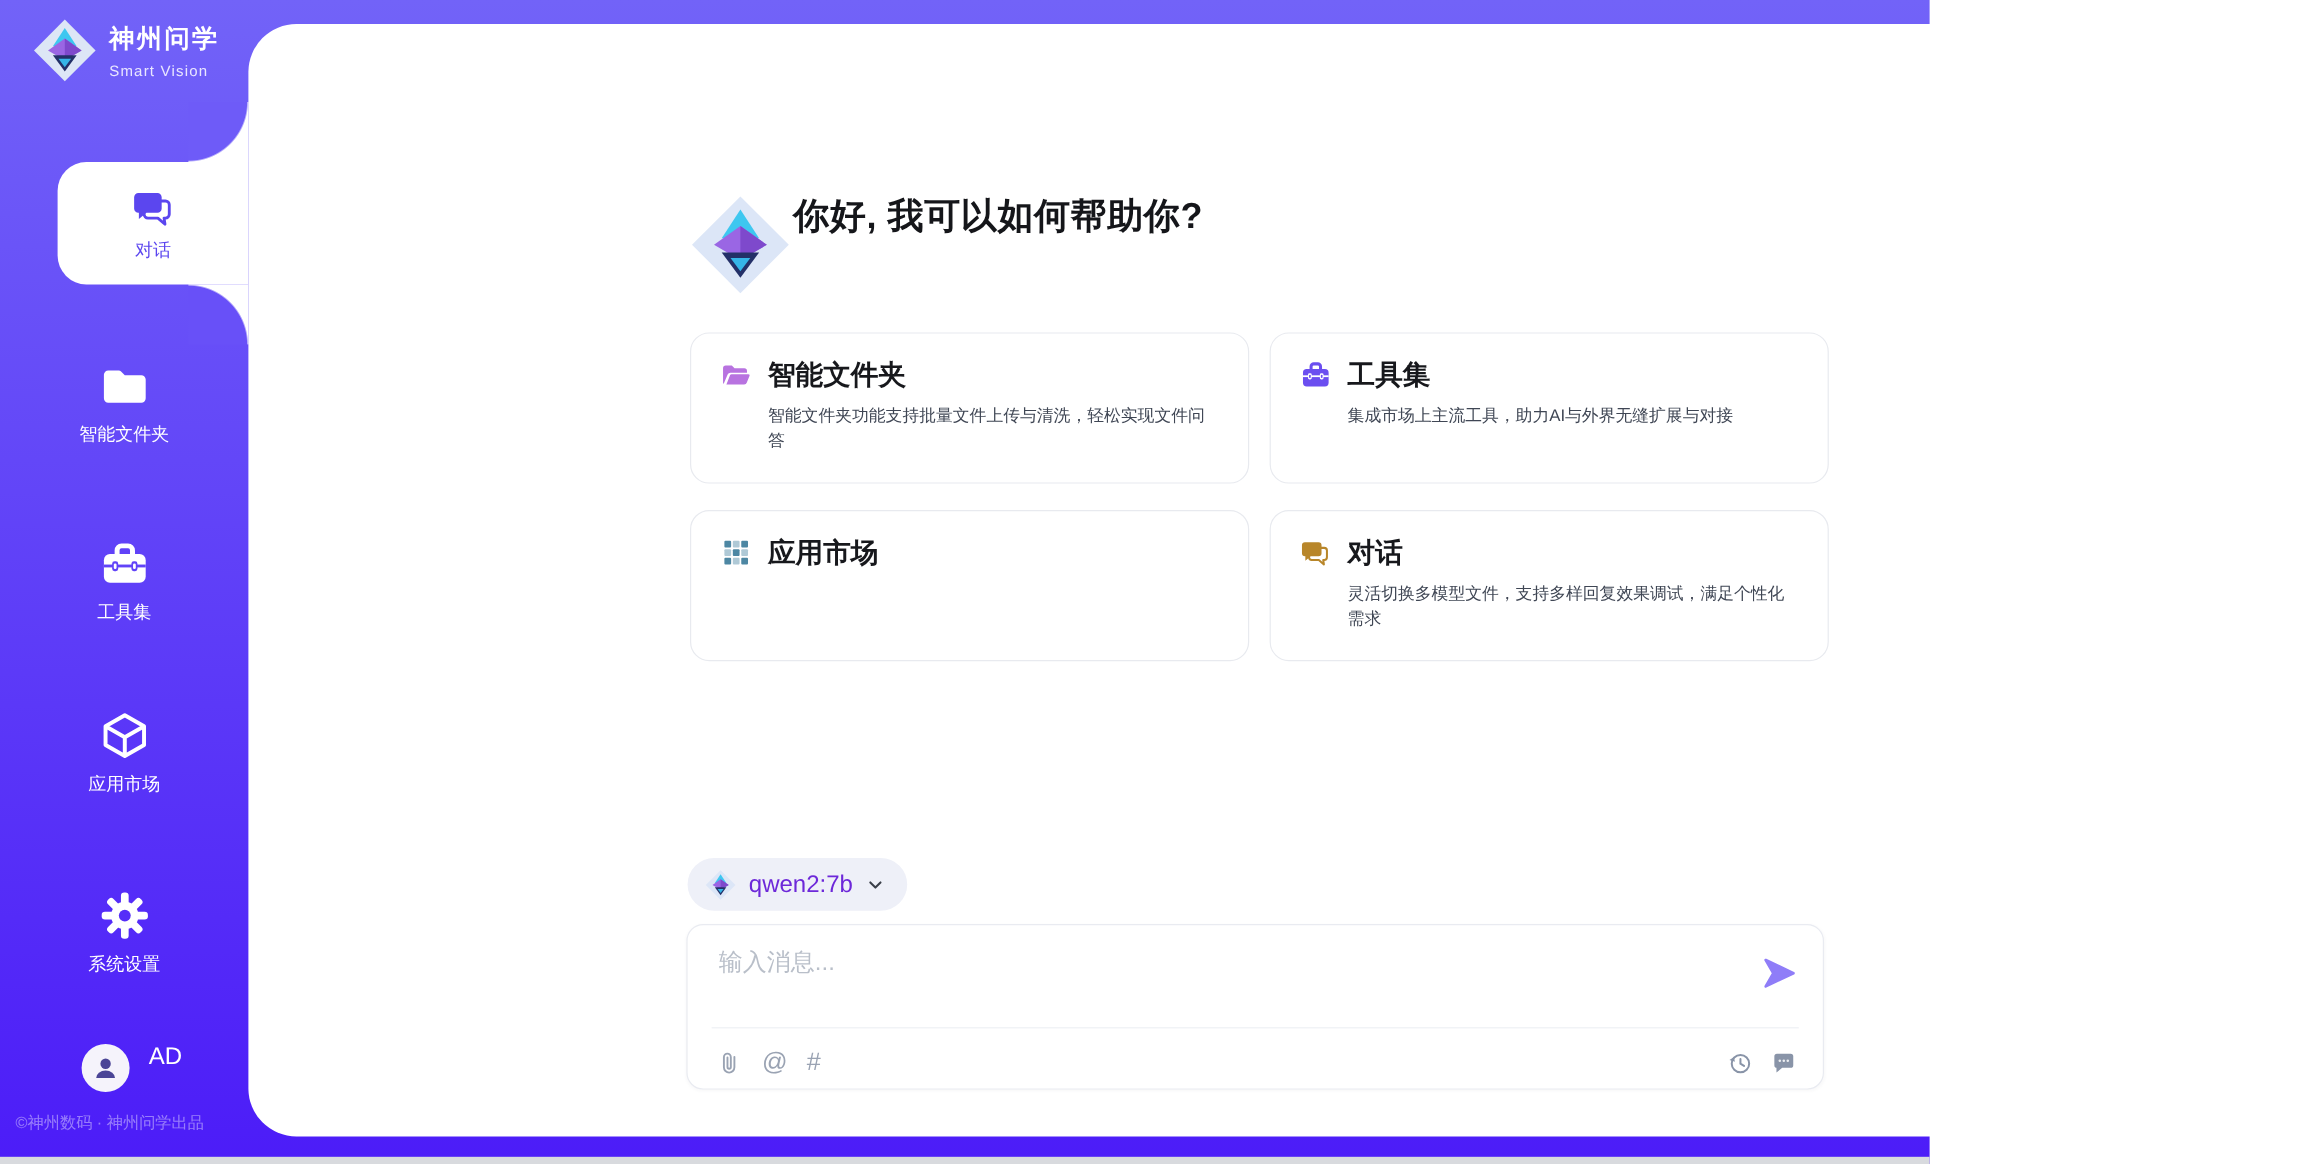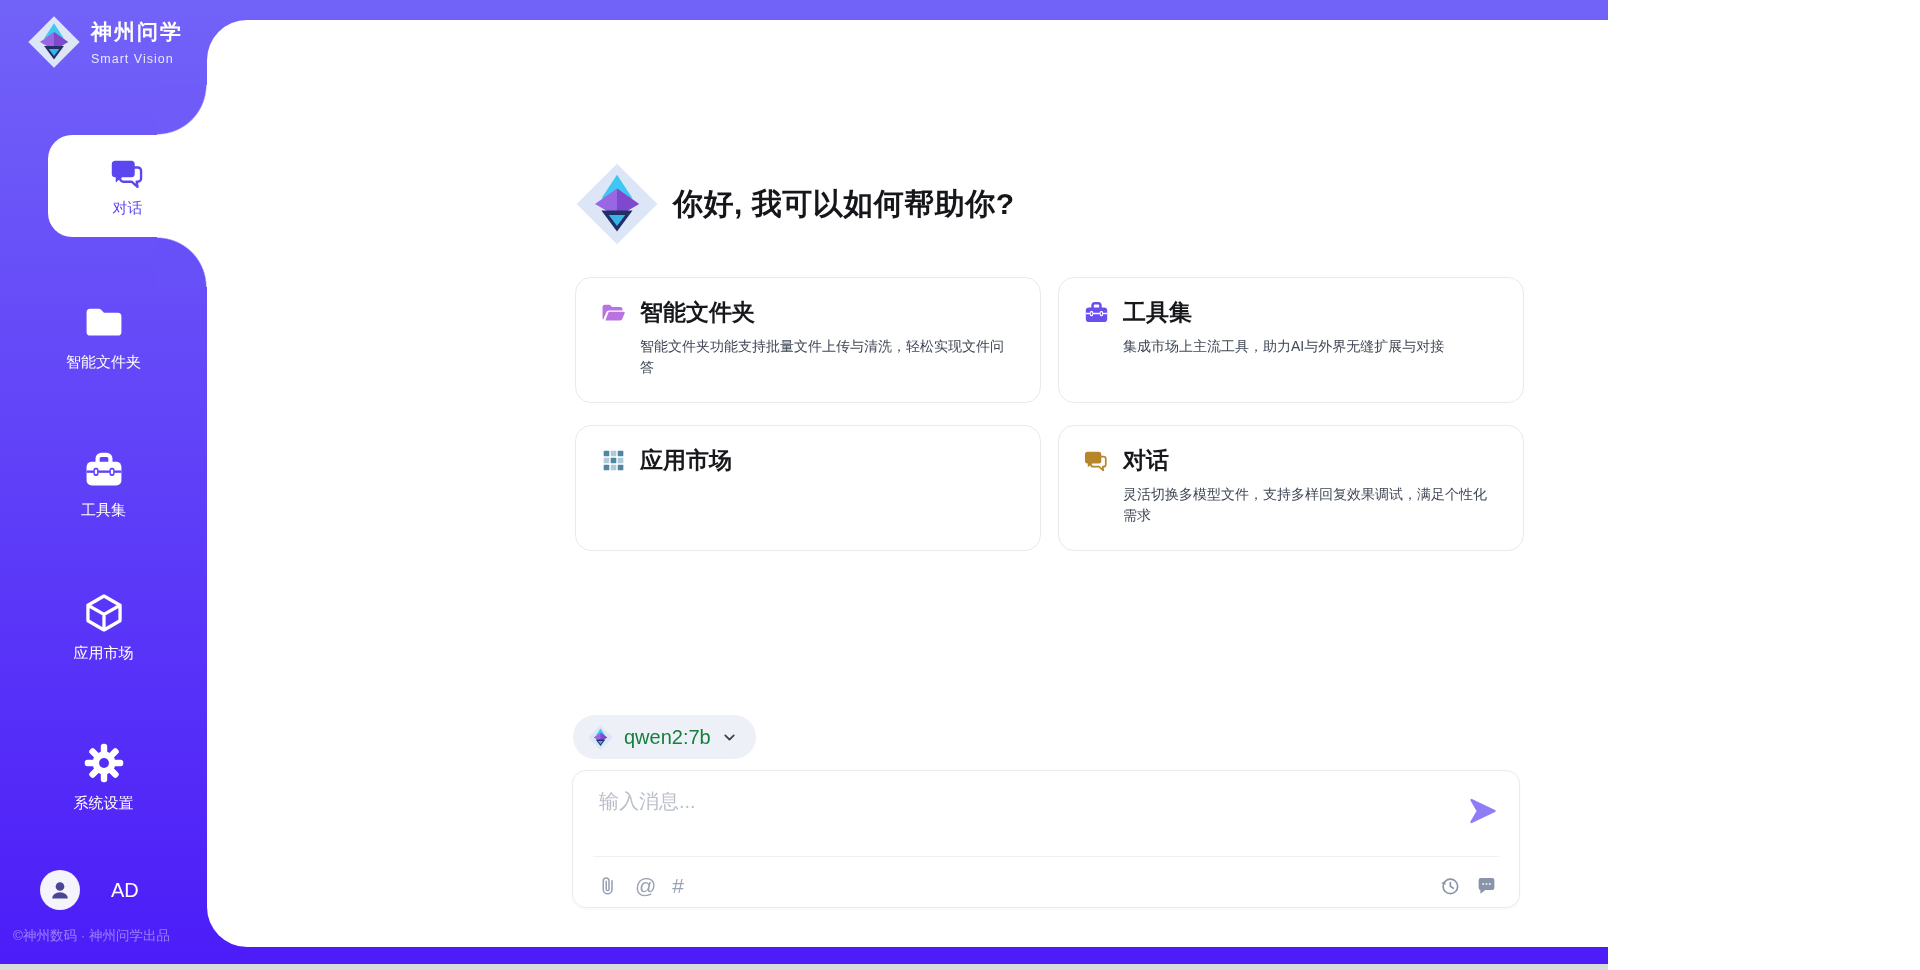--- a/index.html
+++ b/index.html
@@ -28,49 +28,49 @@
   .nav-active .nav-label{ color:#5b46ef; font-size:15px; }
 
   .nav-item{ position:absolute; left:0; width:207px; height:96px; display:flex;
              flex-direction:column; align-items:center; justify-content:center; gap:9px;
              cursor:pointer; --cut:#6143f8; }
   .nav-item svg{ width:44px; height:44px; color:#fff; }
   .nav-item .nav-label{ color:#fff; font-size:15px; }
   .ni-folders{ top:288px; } .ni-tools{ top:436px; --cut:#6143f8; }
   .ni-market{ top:579px; } .ni-settings{ top:729px;text-align:right; --cut:#552df8; }
 
-  .user{ position:absolute; left:40px; top:870px; display:flex; align-items:center; gap:31px; cursor:pointer; }
+  .user{ position:absolute; left:68px; top:870px; display:flex; align-items:flex-start; gap:16px; cursor:pointer; }
   .user .avatar{ width:40px; height:40px; border-radius:50%; background:#f5f3fb;
                  display:flex; align-items:center; justify-content:center; }
   .user .avatar svg{ width:26px; height:26px; }
   .user .uname{ color:#fff; font-size:20px; }
   .side-footer{ position:absolute; left:13px; top:927px; color:rgba(255,255,255,.42); font-size:13.5px; }
 
   
   .main{ position:absolute; left:207px; top:20px; width:1686px; height:927px;
          background:#fff; border-radius:40px; z-index:1; }
 
-  .greeting{ position:absolute; left:366px; top:140px; display:flex; align-items:center; gap:12px; }
+  .greeting{ position:absolute; left:366px; top:140px; display:flex; gap:0; }
   .greeting svg{ width:88px; height:88px; }
   .greeting h1{ font-size:30px; font-weight:bold; color:#15161a; letter-spacing:.5px; }
 
   .cards{ position:absolute; left:368px; top:257px; display:grid;
           grid-template-columns:466px 466px; column-gap:17px; row-gap:22px; }
   .card{ height:126px; border:1px solid #e8eaef; border-radius:16px; background:#fff;
          padding:19px 24px; cursor:pointer; }
   .card-head{ display:flex; align-items:center; gap:13px; }
   .card-head svg{ width:27px; height:27px; flex:none; --cut:#ffffff; }
   .card-title{ font-size:23px; font-weight:bold; color:#17181c; }
   .card-desc{ margin:8px 0 0 40px; font-size:14px; line-height:1.5; color:#3f4654; }
 
   .model-pill{ position:absolute; left:366px; top:695px; height:44px; border-radius:22px;
                background:#eef0f8; display:inline-flex; align-items:center; gap:10px;
                padding:0 18px 0 14px; cursor:pointer; }
   .model-pill svg.mlogo{ width:27px; height:27px; }
-  .model-name{ font-size:20px; color:#15803d; }
+  .model-name{ font-size:20px; color:#6d28d9; }
   .model-pill svg.chev{ width:17px; height:17px; color:#3a3f49; }
 
   .composer{ position:absolute; left:365px; top:750px; width:948px; height:138px;
              background:#fff; border:1.5px solid #e9ebf1; border-radius:14px;
              box-shadow:0 1px 3px rgba(40,40,80,.04); }
   .composer textarea{ position:absolute; left:26px; top:17px; width:840px; height:58px;
              border:none; outline:none; resize:none; font-size:20px; color:#4c1d95;
              font-family:"Liberation Sans","DejaVu Sans",sans-serif; background:transparent; }
   .composer textarea::placeholder{ color:#b9bfc9; }
   .send{ position:absolute; right:20px; top:25px; width:32px; height:32px; border:none;

